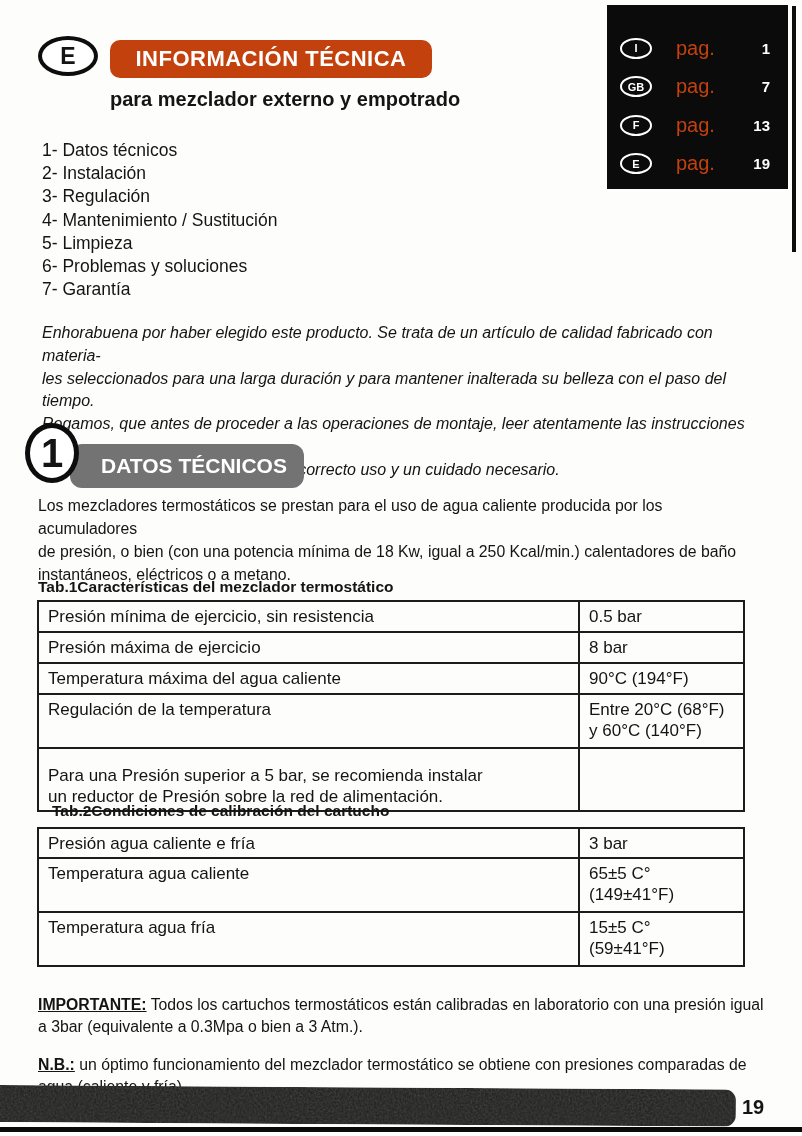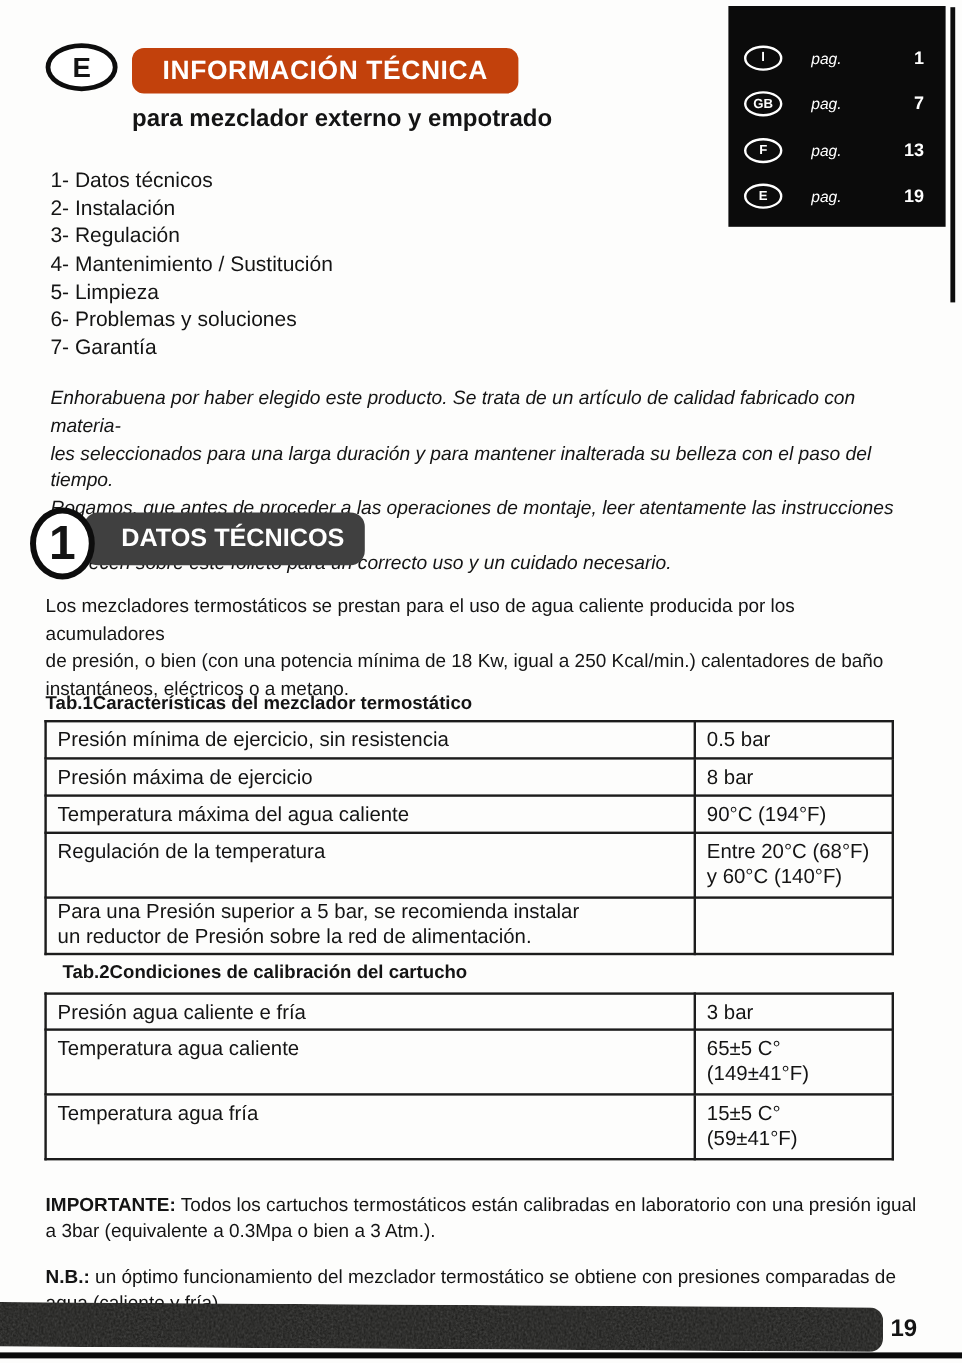--- a/index.html
+++ b/index.html
@@ -32,43 +32,43 @@
     background:#0b0b0b;box-sizing:border-box;
     display:flex;flex-direction:column;justify-content:space-between;
     padding:31px 12px 13px 13px;
   }
   .index-row{display:flex;align-items:center;height:24px;}
   .lang-badge{
     width:28px;height:17px;border:2px solid #fff;border-radius:50%;
     display:flex;align-items:center;justify-content:center;
     color:#fff;font-size:11px;font-weight:bold;flex:none;letter-spacing:0;
   }
-  .index-label{color:#ffffff;font-size:13px;margin-left:24px;font-style:italic;}
+  .index-label{color:#c2410c;font-size:20px;margin-left:24px;}
   .index-page{color:#fff;font-size:15px;margin-left:auto;padding-right:6px;font-weight:bold;}
   .edge-line{position:absolute;left:792px;top:6px;width:4px;height:246px;background:#0d0d0d;}
 
   
   .toc{position:absolute;left:42px;top:139px;font-size:17.5px;line-height:23.2px;}
 
   
   .intro{
     position:absolute;left:42px;top:322px;width:726px;
     font-style:italic;font-size:16px;line-height:22.8px;
   }
 
   
   .sec1-circle{
     position:absolute;left:25px;top:423px;width:44px;height:50px;
     border:5px solid #0d0d0d;border-radius:50%;background:#fff;z-index:2;
     display:flex;align-items:center;justify-content:center;
     font-weight:bold;font-size:40px;
   }
   .sec1-pill{
-    position:absolute;left:70px;top:427px;width:234px;height:44px;
-    background:#404040;border-radius:12px;z-index:1;
+    position:absolute;left:70px;top:444px;width:234px;height:44px;
+    background:#737373;border-radius:12px;z-index:1;
     display:flex;align-items:center;justify-content:center;
     color:#fff;font-weight:bold;font-size:21px;padding-left:14px;box-sizing:border-box;
   }
   .sec1-body{
     position:absolute;left:38px;top:494px;width:726px;
     font-size:15.8px;line-height:23px;
   }
 
   
   .tab-caption{position:absolute;font-weight:bold;font-size:15.5px;}
@@ -78,21 +78,21 @@
     width:708px;font-size:17px;
   }
   table.data td{
     border:2px solid #1c1c1c;padding:2px 8px 2px 9px;vertical-align:middle;
     line-height:21px;
   }
   td.val{width:146px;}
 
   
   .note{position:absolute;left:38px;width:728px;font-size:15.8px;line-height:22.5px;}
-  .note b{font-weight:bold;}
+  .note b{font-weight:bold;text-decoration:underline;}
 
   
   .footer-bar{
     position:absolute;left:-14px;top:1085px;width:750px;height:37px;
     transform:rotate(.35deg);transform-origin:left top;
   }
   .page-num{
     position:absolute;left:742px;top:1096px;font-weight:bold;font-size:20px;
   }
   .bottom-rule{position:absolute;left:0;top:1127px;width:802px;height:5px;background:#0a0a0a;}
@@ -175,21 +175,21 @@
     <tr>
       <td style="height:25px;"><span class="preline">Temperatura máxima del agua caliente</span></td>
       <td class="val"><span class="preline">90°C (194°F)</span></td>
     </tr>
     <tr>
       <td style="height:46px;vertical-align:top;padding-top:4px;"><span class="preline">Regulación de la temperatura</span></td>
       <td class="val" style="vertical-align:top;padding-top:4px;margin-left:48px;"><span class="preline">Entre 20°C (68°F)
 y 60°C (140°F)</span></td>
     </tr>
     <tr>
-      <td style="height:43px;vertical-align:top;padding-top:0;"><span class="preline">Para una Presión superior a 5 bar, se recomienda instalar
+      <td style="height:43px;vertical-align:top;padding-top:16px;"><span class="preline">Para una Presión superior a 5 bar, se recomienda instalar
 un reductor de Presión sobre la red de alimentación.</span></td>
       <td class="val"><span class="preline"></span></td>
     </tr>
   </tbody>
     </table>
 
   <div class="tab-caption" style="left:52px;top:802px;">
     <span class="tag">Tab.2</span><span>Condiciones de calibración del cartucho</span>
   </div>
   <table class="data" style="top:827px;">

